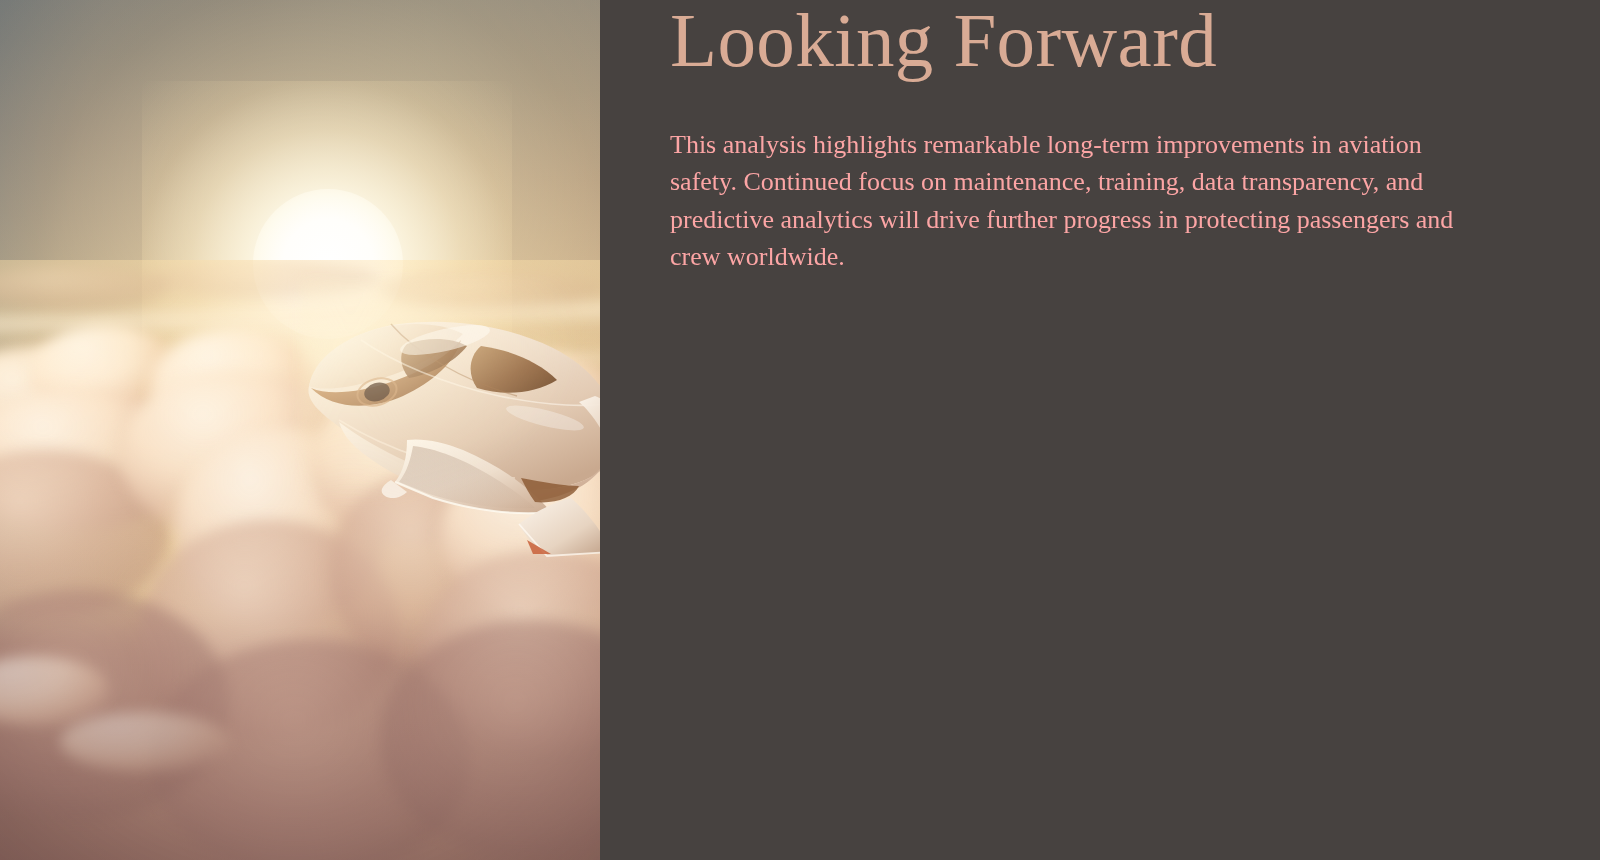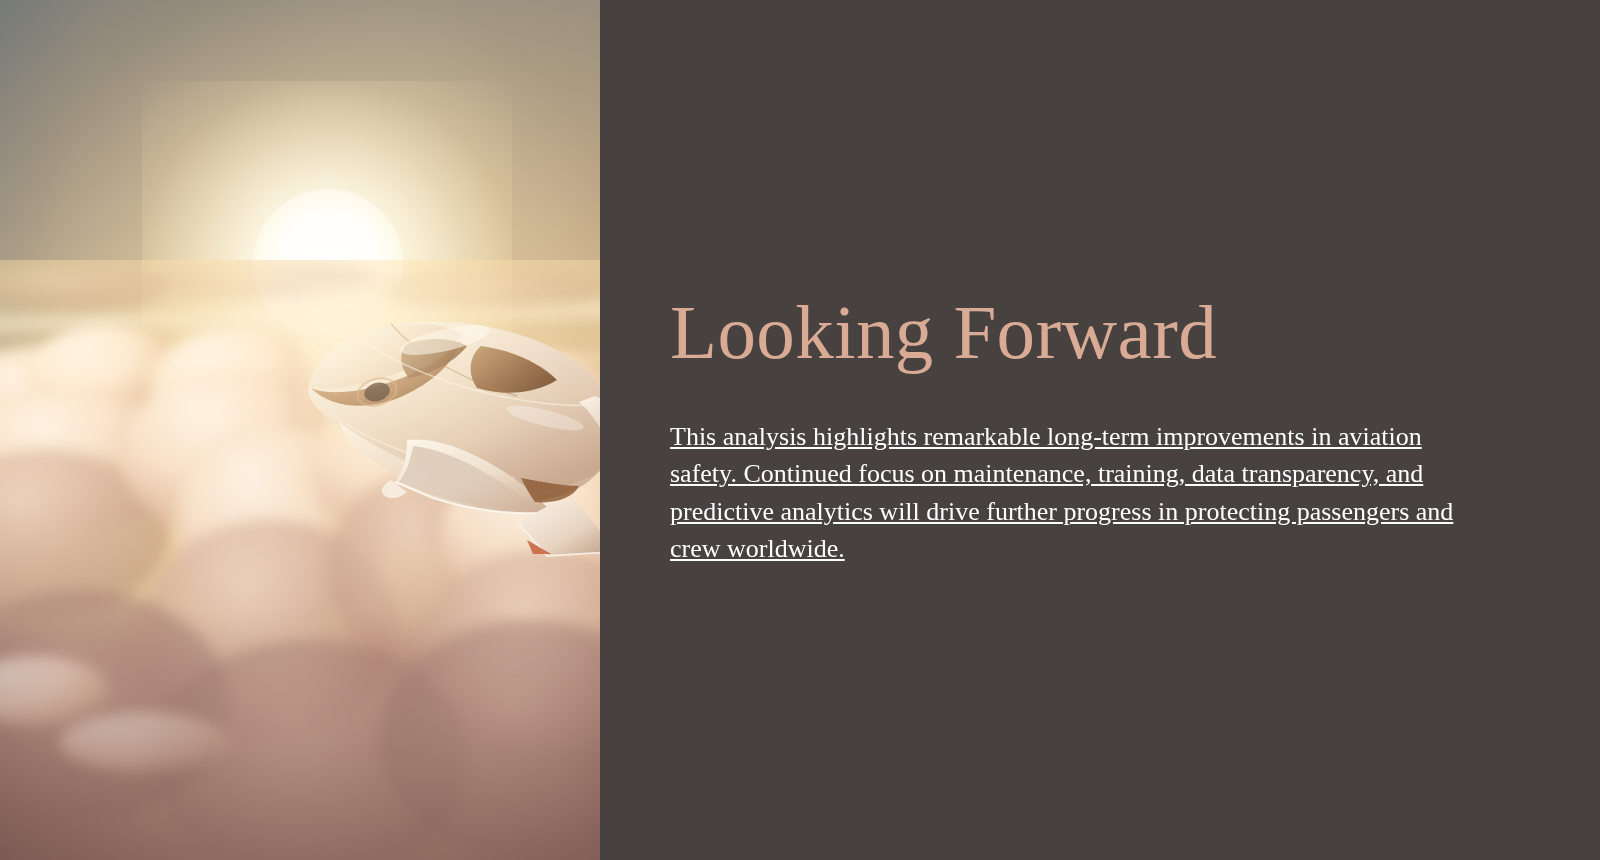--- a/index.html
+++ b/index.html
@@ -237,43 +237,41 @@
   
   .text-panel {
     position: relative;
     flex: 1 1 auto;
     height: 860px;
     background: #474240;
     box-sizing: border-box;
     padding: 0 0 0 70px;
     display: flex;
     flex-direction: column;
-    justify-content: center;
   }
   .text-block {
     width: 790px;
   }
   .slide-title {
     margin: 0 0 44px 0;
     font-family: "Liberation Serif", "DejaVu Serif", serif;
     font-size: 77px;
     font-weight: 400;
     line-height: 1.06;
     letter-spacing: 0.4px;
     color: #d9ab95;
     white-space: nowrap;
   }
   .slide-body {
     margin: 0;
     font-family: "Liberation Serif", "DejaVu Serif", serif;
     font-size: 26px;
     font-weight: 400;
     line-height: 37.5px;
-    color: #ffffff;
-    text-decoration: underline;
+    color: #fca5a5;
   }
 </style>
 </head>
 <body>
 
 <div class="slide">
 
   <div class="media-panel">
 
     <div class="sky"></div>

